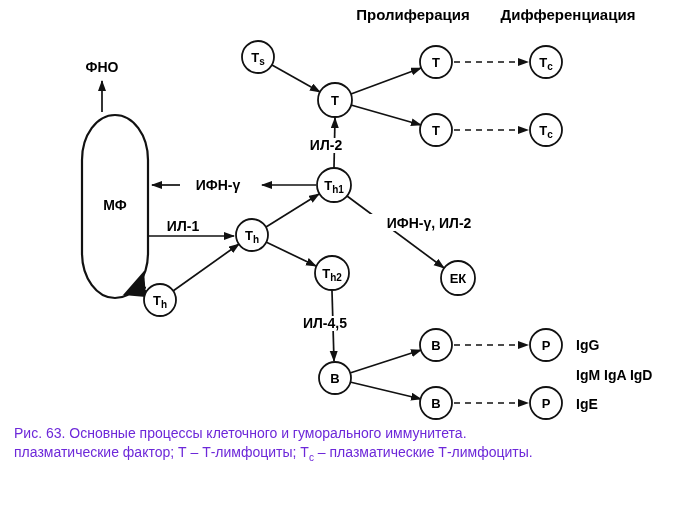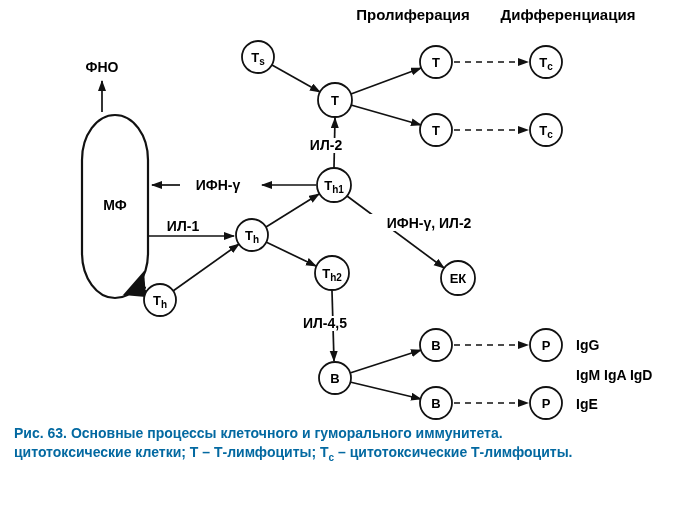--- a/index.html
+++ b/index.html
@@ -15,21 +15,21 @@
   svg { display:block; }
   svg text { fill:#000; }
   .node-label  { font-size:13px; font-weight:bold; }
   .node-sub    { font-size:10px; font-weight:bold; }
   .edge-label  { font-size:14px; font-weight:bold; }
   .header-label{ font-size:15px; font-weight:bold; }
   .ig-label    { font-size:14px; font-weight:bold; }
   .big-label   { font-size:14px; font-weight:bold; }
   .caption {
     position:absolute; left:14px; top:424px; width:670px;
-    font-size:14px; font-weight:bold; line-height:19px; color:#0369a1;
+    font-size:14px; font-weight:normal; line-height:19px; color:#6d28d9;
   }
   .cap-line { white-space:nowrap; }
   .caption sub { font-size:10px; }
 </style>
 </head>
 <body>
 
 <div class="stage">
 <svg width="691" height="424" viewBox="0 0 691 424">
   <defs>
@@ -120,14 +120,14 @@
   <text x="516" y="350" text-anchor="middle" class="node-label">Р</text>
   <text x="516" y="408" text-anchor="middle" class="node-label">Р</text>
 </svg>
 </div>
 
 <div class="caption">
   <div class="cap-line">
     <span>Рис. 63.</span>
     <span>Основные процессы клеточного и гуморального иммунитета.</span>
   </div>
-  <div class="cap-line"><span>цитотоксические клетки; Т – Т-лимфоциты; Т</span><sub>с</sub><span> – цитотоксические Т-лимфоциты.</span></div>
+  <div class="cap-line"><span>плазматические фактор; Т – Т-лимфоциты; Т</span><sub>с</sub><span> – плазматические Т-лимфоциты.</span></div>
 </div>
 
 </body></html>

